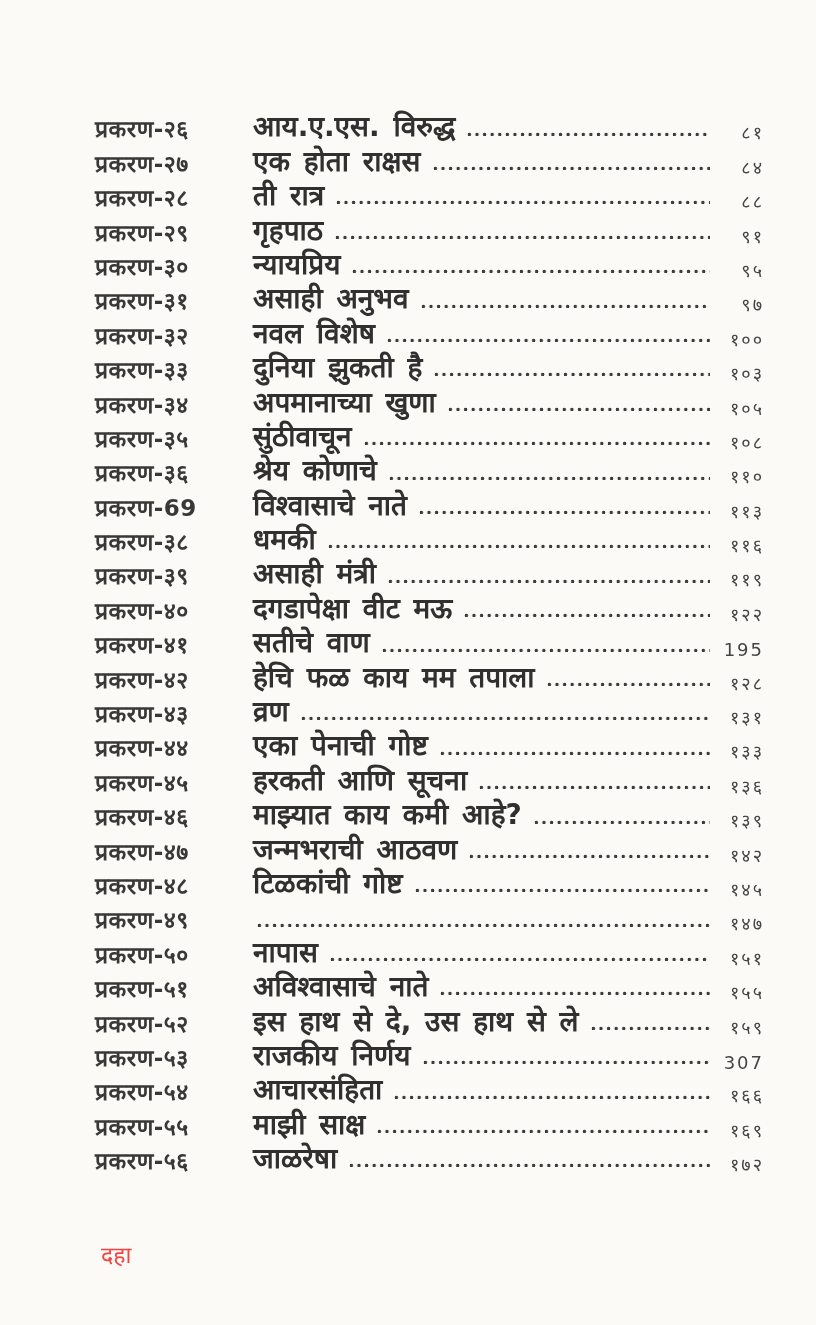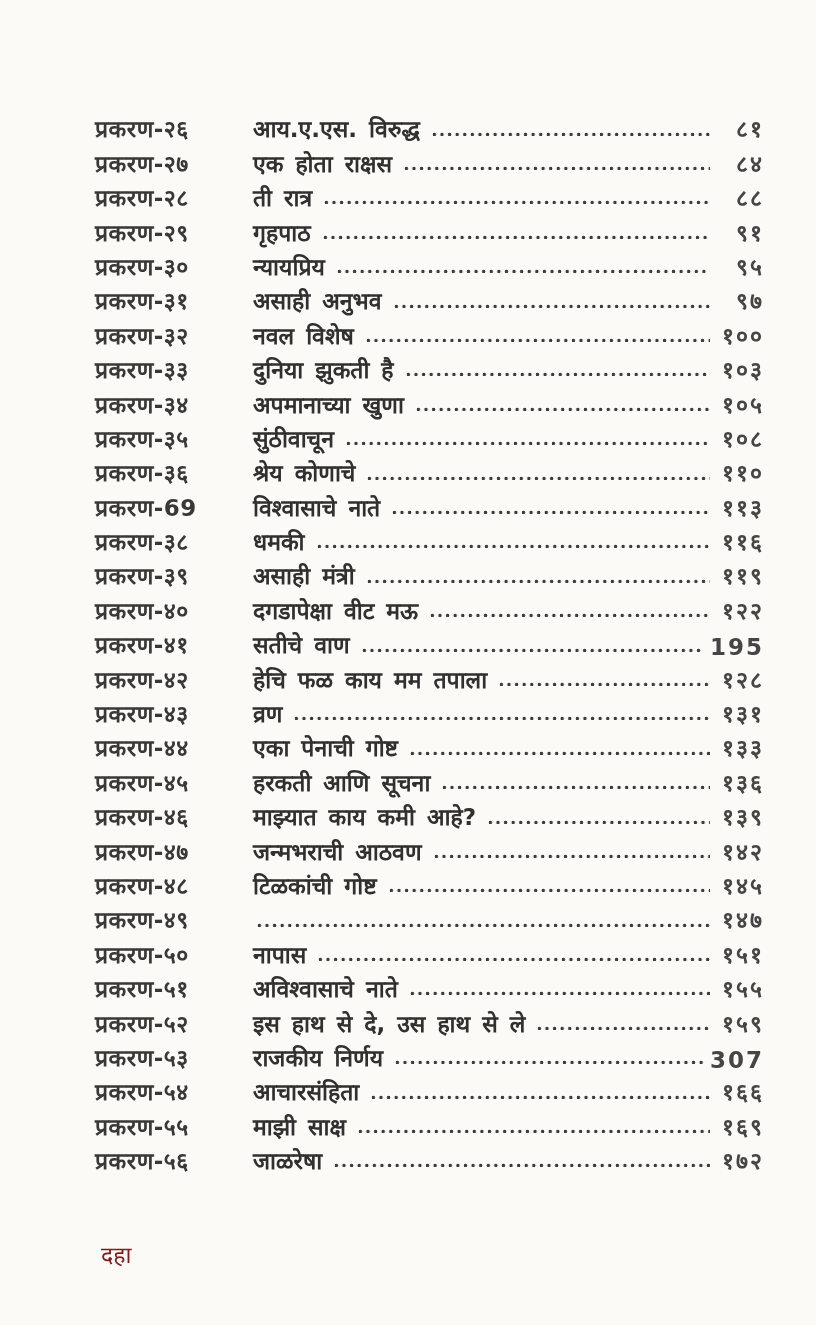--- a/index.html
+++ b/index.html
@@ -31,51 +31,51 @@
   }
   .chapter {
     flex: 0 0 158px;
     font-size: 23px;
     font-weight: 600;
     letter-spacing: 0.5px;
     color: #383838;
   }
   .title {
     flex: 0 0 auto;
-    font-size: 23px;
+    font-size: 28px;
     font-weight: 600;
     padding-right: 8px;
     color: #303030;
     word-spacing: 4px;
   }
   .leader {
     flex: 1 1 auto;
     height: 5px;
     align-self: center;
     margin: 14px 6px 0 4px;
     background-image: radial-gradient(circle at 2.4px 2.4px, #3c3c3c 1.5px, rgba(0,0,0,0) 2px);
     background-size: 7.6px 5px;
     background-repeat: repeat-x;
   }
   .pagenum {
     flex: 0 0 auto;
     min-width: 48px;
     text-align: right;
-    font-size: 23px;
-    font-weight: 700;
+    font-size: 18px;
+    font-weight: 400;
     color: #454545;
     letter-spacing: 2px;
   }
   .footer {
     position: absolute;
     left: 101px;
     top: 1238px;
     font-size: 23px;
     font-weight: 500;
-    color: #7f1d1d;
+    color: #ef4444;
   }
 </style>
 </head>
 <body>
 
 <div class="page">
 
   <div class="toc">
 
       <div class="row">

